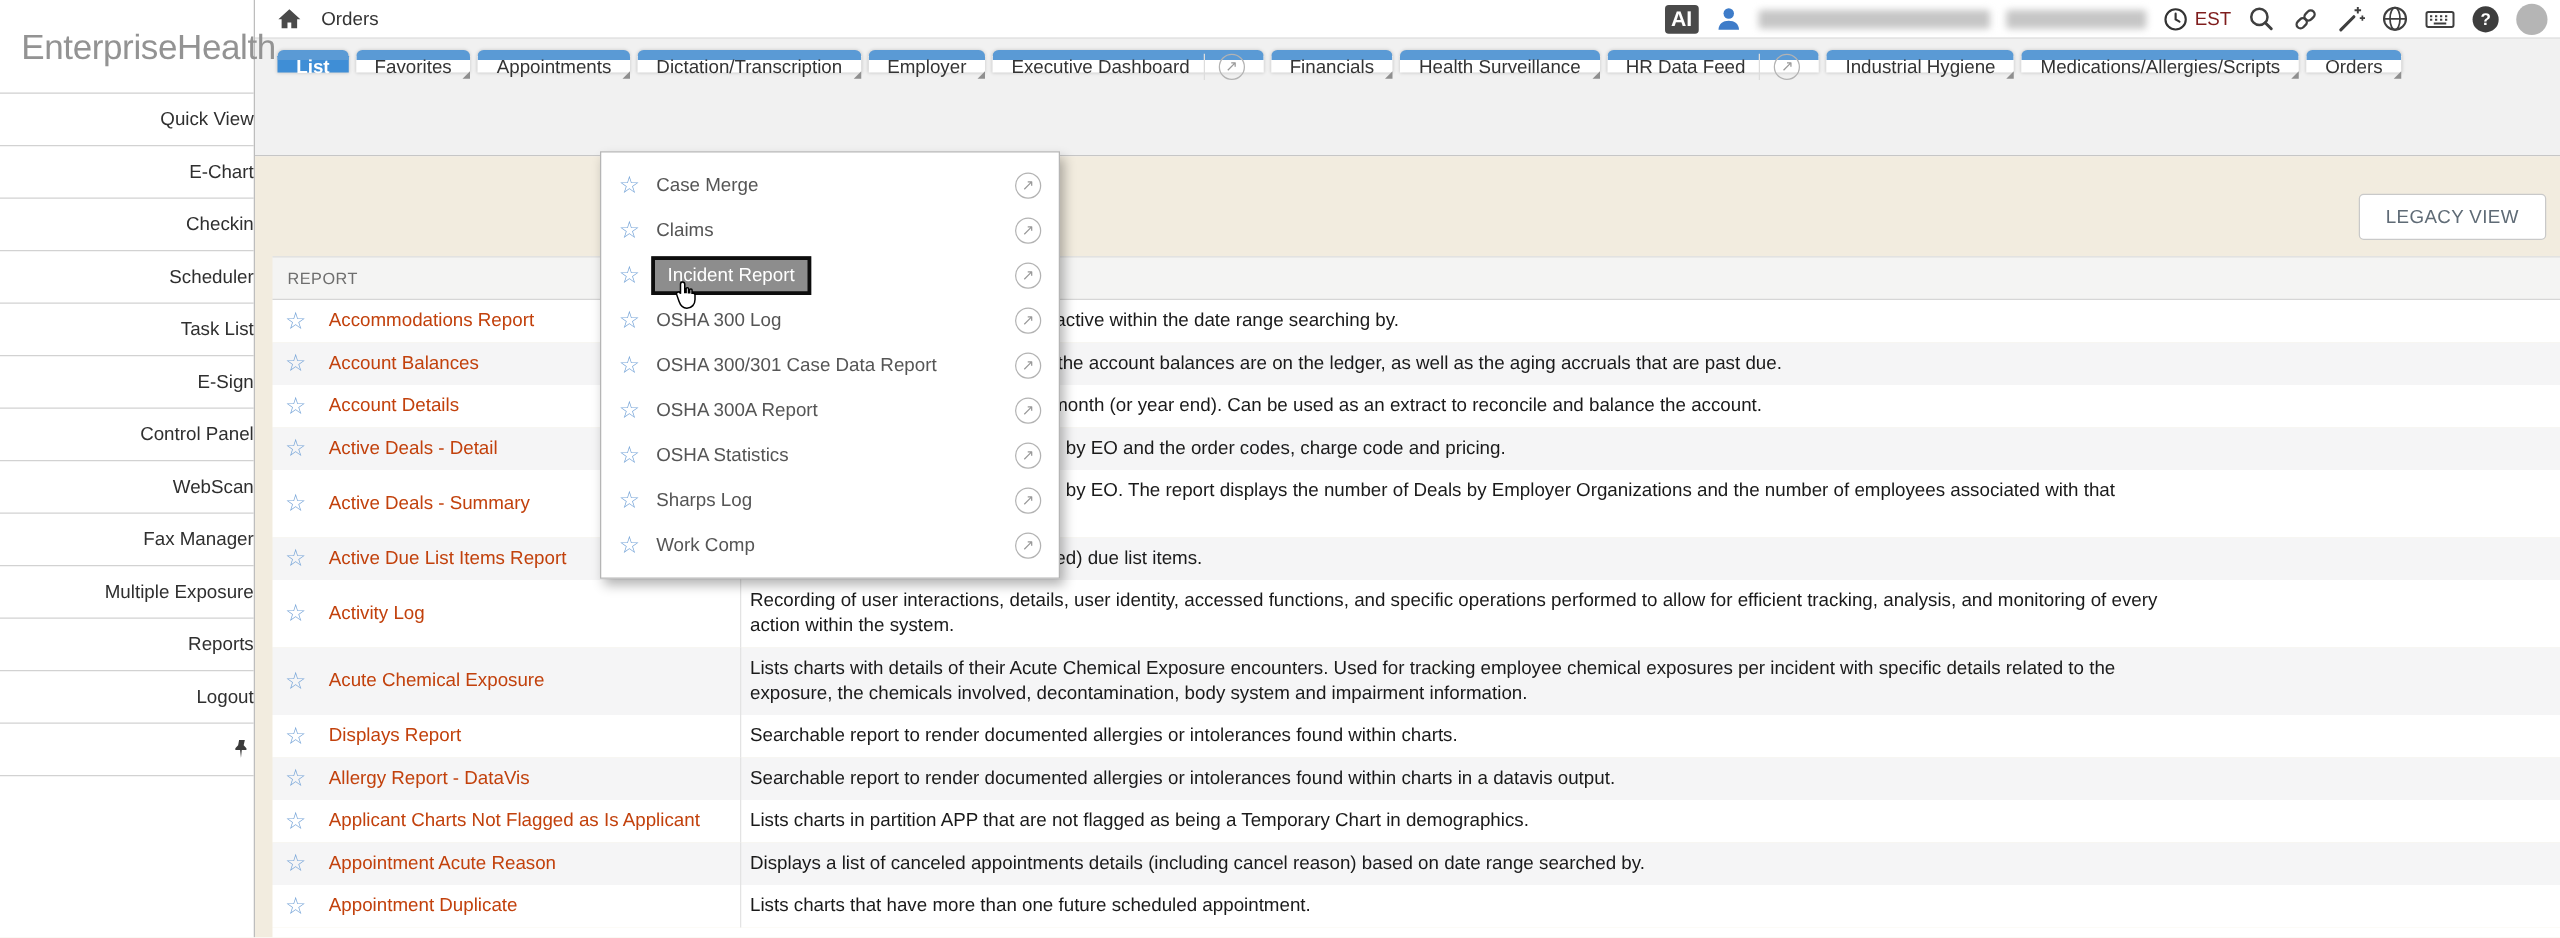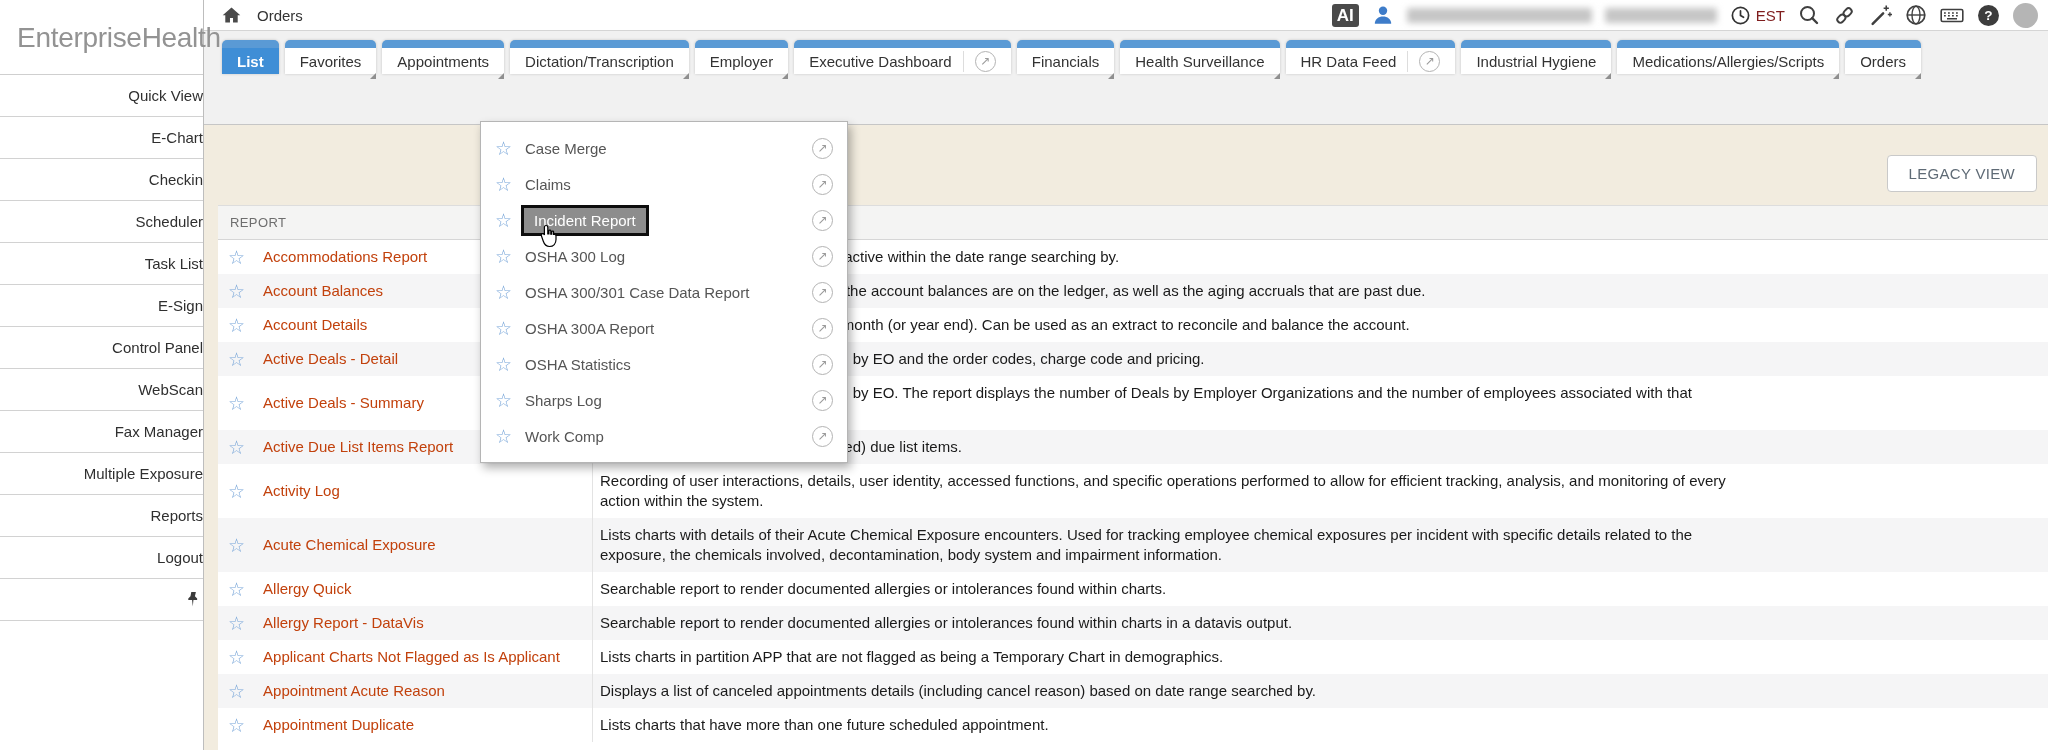--- a/index.html
+++ b/index.html
@@ -28,21 +28,21 @@
   .tz{font-size:15px;color:#7f1d1d;}
   .clockgrp{display:flex;align-items:center;gap:5px;}
   .avatar-circle{width:25px;height:25px;border-radius:50%;background:#b5b5b5;}
 
   
   #tabstrip{position:absolute;left:204px;top:31px;right:0;height:94px;background:#f1f1f1;
             border-bottom:1px solid #c6c6c6;box-sizing:border-box;}
   .tabrow{position:absolute;display:flex;gap:6px;}
   .row1{left:18px;top:9px;}
   .row2{left:10px;top:56px;}
-  .tab{height:34px;box-sizing:border-box;border-top:8px solid #5a9ad5;background:#fff;
+  .tab{height:18px;box-sizing:border-box;border-top:8px solid #5a9ad5;background:#fff;
        border-radius:5px 5px 0 0;display:flex;align-items:center;padding:0 15px;font-size:15px;
        color:#333;position:relative;box-shadow:0 0 3px rgba(0,0,0,.18);cursor:pointer;white-space:nowrap;}
   .tab::after{content:"";position:absolute;right:0;bottom:-5px;width:0;height:0;border-style:solid;
               border-width:0 0 6px 6px;border-color:transparent transparent #8f8f8f transparent;}
   .tab.active{background:#3f8ed6;border-top-color:#5a9ad5;color:#fff;font-weight:bold;}
   .tab.active::after,.tab.ext::after,.tab.open::after{display:none;}
   .row2 .tab{padding:0;justify-content:center;}
   .row2 .tab:nth-child(1){width:128px;}
   .row2 .tab:nth-child(2){width:126px;}
   .row2 .tab:nth-child(3){width:62px;}
@@ -373,21 +373,21 @@
             <span class="star">☆</span>
             <a class="rlink">Acute Chemical Exposure</a>
           </div>
           <div class="dcell">Lists charts with details of their Acute Chemical Exposure encounters. Used for tracking employee chemical exposures per incident with specific details related to the
 exposure, the chemicals involved, decontamination, body system and impairment information.</div>
         </div>
 
         <div class="trow">
           <div class="ncell">
             <span class="star">☆</span>
-            <a class="rlink">Allergy Quick</a>
+            <a class="rlink">Displays Report</a>
           </div>
           <div class="dcell">Searchable report to render documented allergies or intolerances found within charts.</div>
         </div>
 
         <div class="trow">
           <div class="ncell">
             <span class="star">☆</span>
             <a class="rlink">Allergy Report - DataVis</a>
           </div>
           <div class="dcell">Searchable report to render documented allergies or intolerances found within charts in a datavis output.</div>

